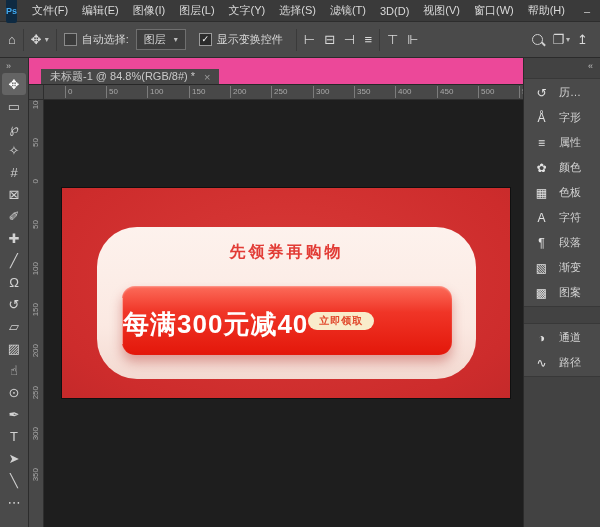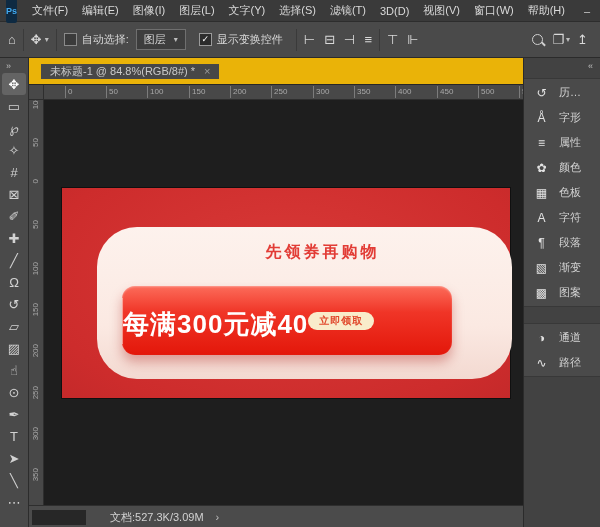--- a/index.html
+++ b/index.html
@@ -31,37 +31,37 @@
   .ws{display:flex;align-items:center;gap:2px;margin-left:2px;}
   
   .mainrow{display:flex;height:470px;}
   .toolcol{width:28px;background:#4a4a4a;border-right:1px solid #2c2c2c;overflow:hidden;}
   .expand{padding:3px 0 2px 6px;color:#bdbdbd;font-size:9px;}
   .tool{height:22px;margin:0 2px;display:flex;align-items:center;justify-content:center;color:#d2d2d2;font-size:13px;}
   .tool.selected{background:#646464;border-radius:3px;color:#fff;}
   .tool .tglyph{line-height:1;}
   
   .docarea{flex:1;display:flex;flex-direction:column;min-width:0;}
-  .tabbar{height:26px;background:#eab308;display:flex;align-items:center;border-bottom:1px solid #272727;}
+  .tabbar{height:26px;background:#ec4899;display:flex;align-items:flex-end;border-bottom:1px solid #272727;}
   .tab{margin-left:12px;background:#474747;color:#c9c9c9;font-size:11px;display:flex;align-items:center;gap:9px;padding:0 9px;white-space:nowrap;}
   .tabclose{color:#9b9b9b;}
   .rulerrow{height:14px;display:flex;background:#484848;border-bottom:1px solid #2e2e2e;}
   .rulercorner{width:14px;border-right:1px solid #2e2e2e;}
   .hruler{flex:1;position:relative;overflow:hidden;font-size:8px;color:#a8a8a8;}
   .htick{position:absolute;top:1px;height:12px;border-left:1px solid #7c7c7c;padding-left:2px;line-height:11px;}
   .canvasrow{flex:1;display:flex;min-height:0;}
   .vruler{width:14px;background:#484848;border-right:1px solid #2e2e2e;position:relative;overflow:hidden;font-size:8px;color:#a8a8a8;}
   .vtick{position:absolute;left:1px;writing-mode:vertical-rl;transform:rotate(180deg);line-height:12px;}
   .canvas{flex:1;background:#1e1e1e;position:relative;overflow:hidden;}
   
   .doc{position:absolute;left:18px;top:88px;width:448px;height:210px;
        background:radial-gradient(130% 160% at 50% 42%,#d93a38 0%,#cd2c2c 42%,#b12326 78%,#9a1e22 100%);
        box-shadow:0 0 0 1px rgba(0,0,0,.45);}
   .panel{position:absolute;left:35px;top:39px;width:379px;height:152px;border-radius:40px;
-         background:linear-gradient(180deg,#fdf2ed 0%,#fbe9e2 65%,#f3d9d1 100%);padding-left:36px;}
+         background:linear-gradient(180deg,#fdf2ed 0%,#fbe9e2 65%,#f3d9d1 100%);}
   .btitle{margin-top:15px;text-align:center;font-size:16px;font-weight:bold;color:#e23c36;letter-spacing:3px;}
   .bbtn{position:absolute;left:25px;top:59px;width:330px;height:69px;border-radius:13px;display:flex;
         background:linear-gradient(180deg,#fc6c5a 0%,#f03527 38%,#e3170a 100%);
         box-shadow:0 7px 12px rgba(170,25,20,.35),inset 0 1px 2px rgba(255,255,255,.35);}
   .blogo-zone{width:112px;display:flex;align-items:center;justify-content:center;color:#fff;font-size:19px;font-weight:600;letter-spacing:2px;}
   .bdiv{width:1px;height:46px;background:rgba(255,228,218,.55);align-self:center;}
   .bright{flex:1;display:flex;flex-direction:row;align-items:center;}
   .bhead{margin-top:8px;color:#fff;font-size:26px;font-weight:bold;letter-spacing:1px;white-space:nowrap;}
   .bpill{margin-top:1px;background:#f9eccb;color:#e1492d;font-size:10px;font-weight:bold;padding:2px 11px;border-radius:10px;letter-spacing:1px;}
   
@@ -264,25 +264,20 @@
                 <div class="bdiv"></div>
                 <div class="bright">
                   <div class="bhead">每满300元减40</div>
                   <div class="bpill">立即领取</div>
                 </div>
               </div>
             </div>
           </div>
         </div>
       </div>
-      <div class="statusbar">
-        <span class="zoombox"></span>
-        <span class="docinfo">文档:527.3K/3.09M</span>
-        <span class="statchev">›</span>
-      </div>
     </div>
 
     <div class="rightstrip">
       <div class="collapse">«</div>
       <div class="pgroup">
 
       <div class="pitem">
           <span class="picon">↺</span>
           <span class="plabel">历…</span>
         </div>

